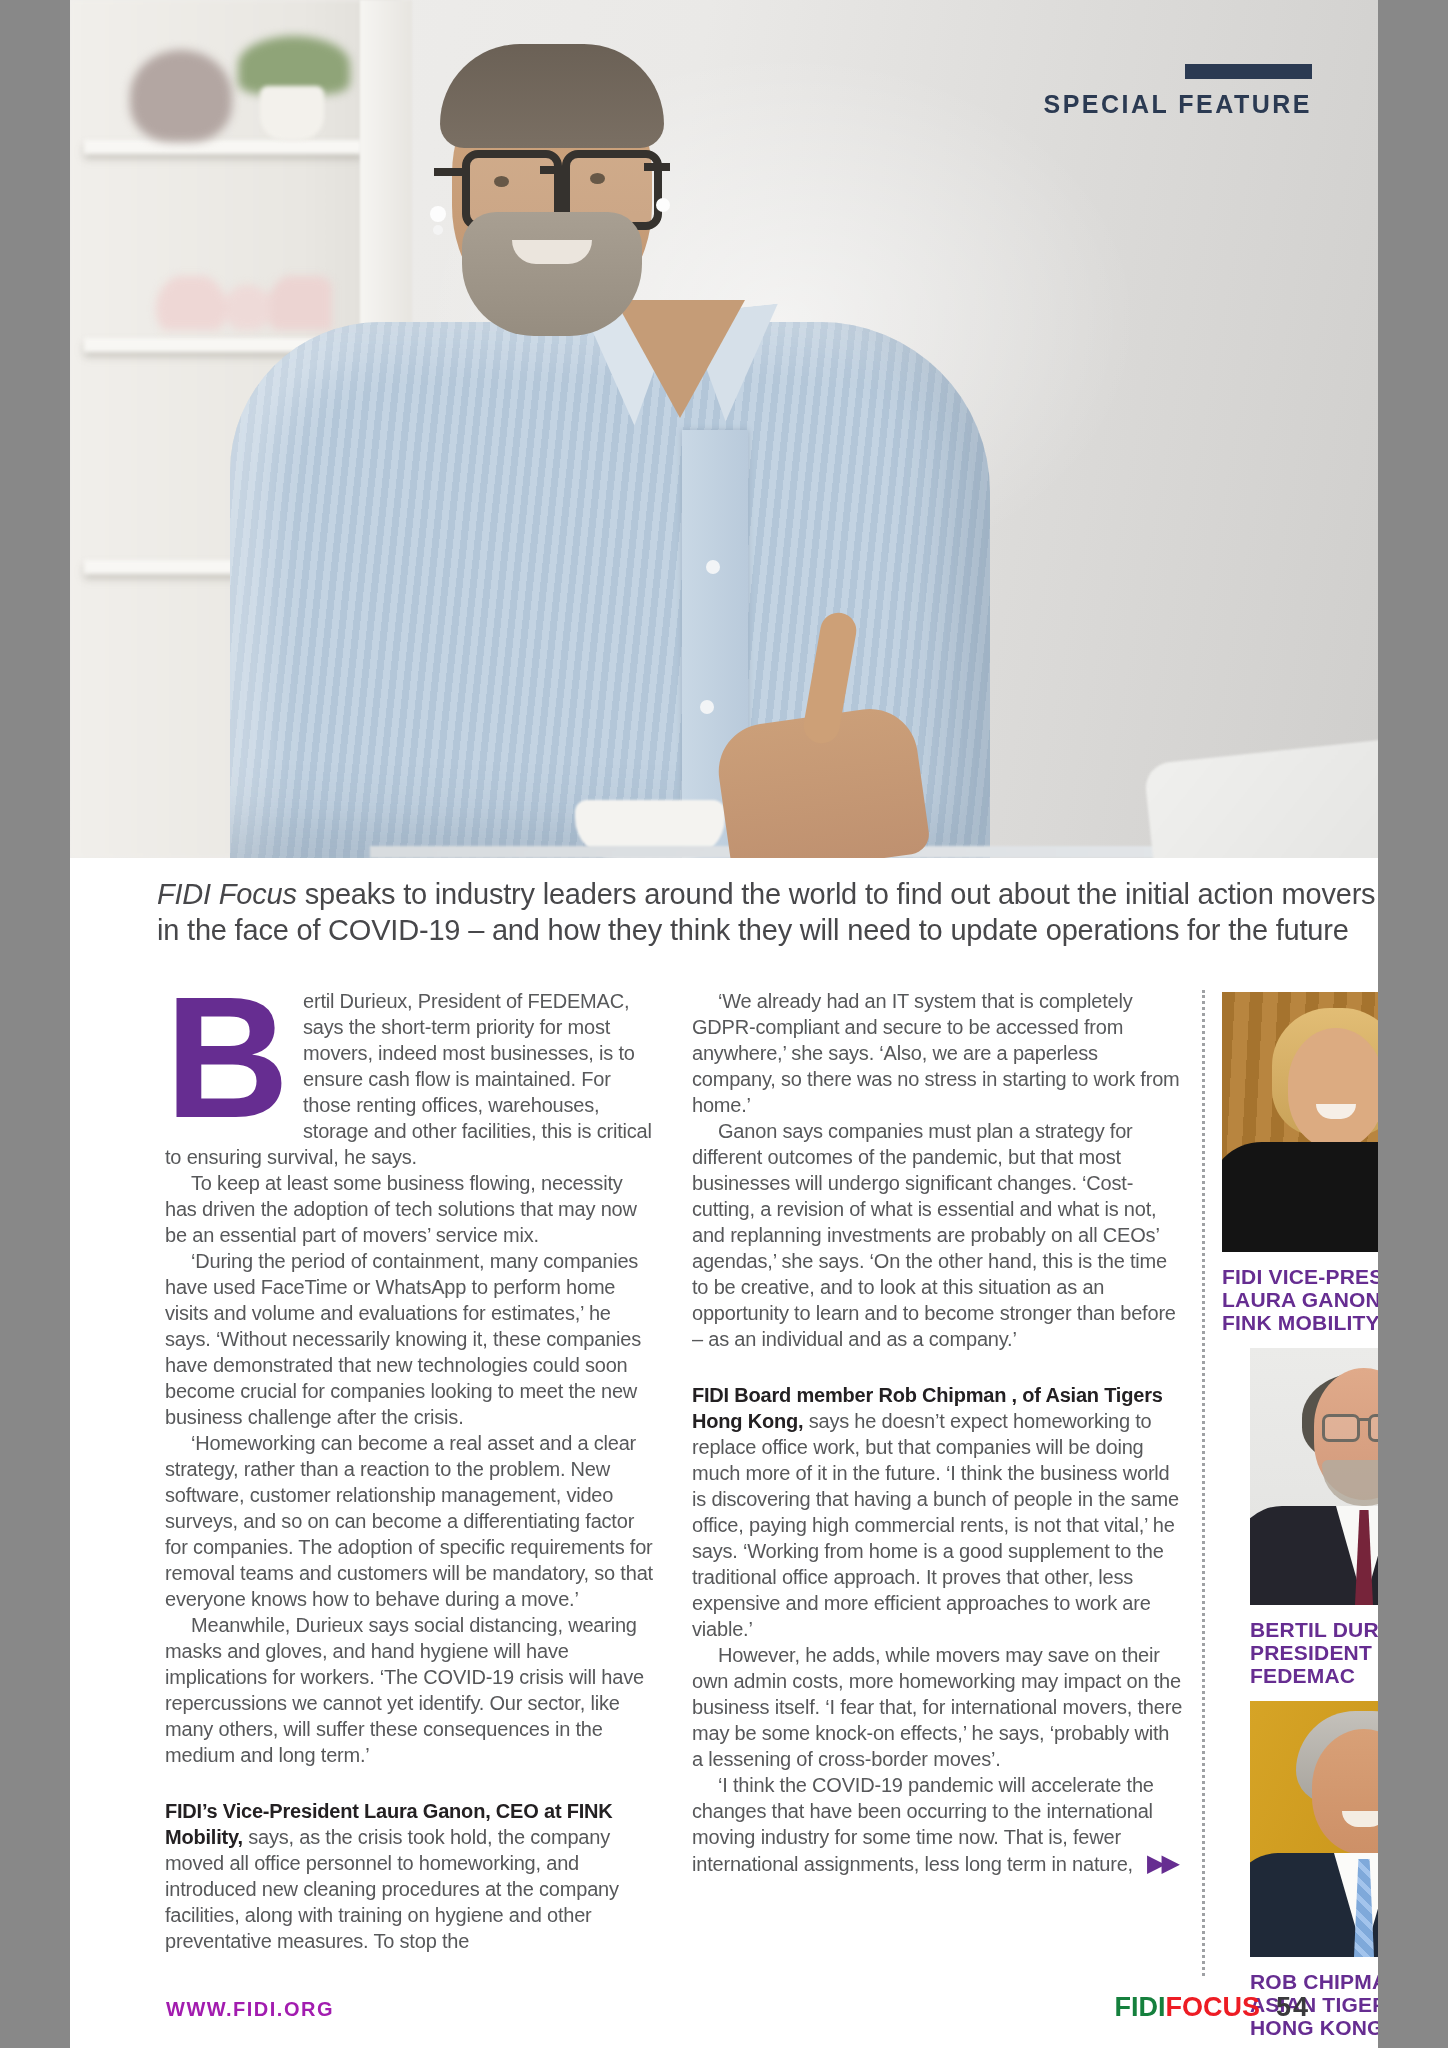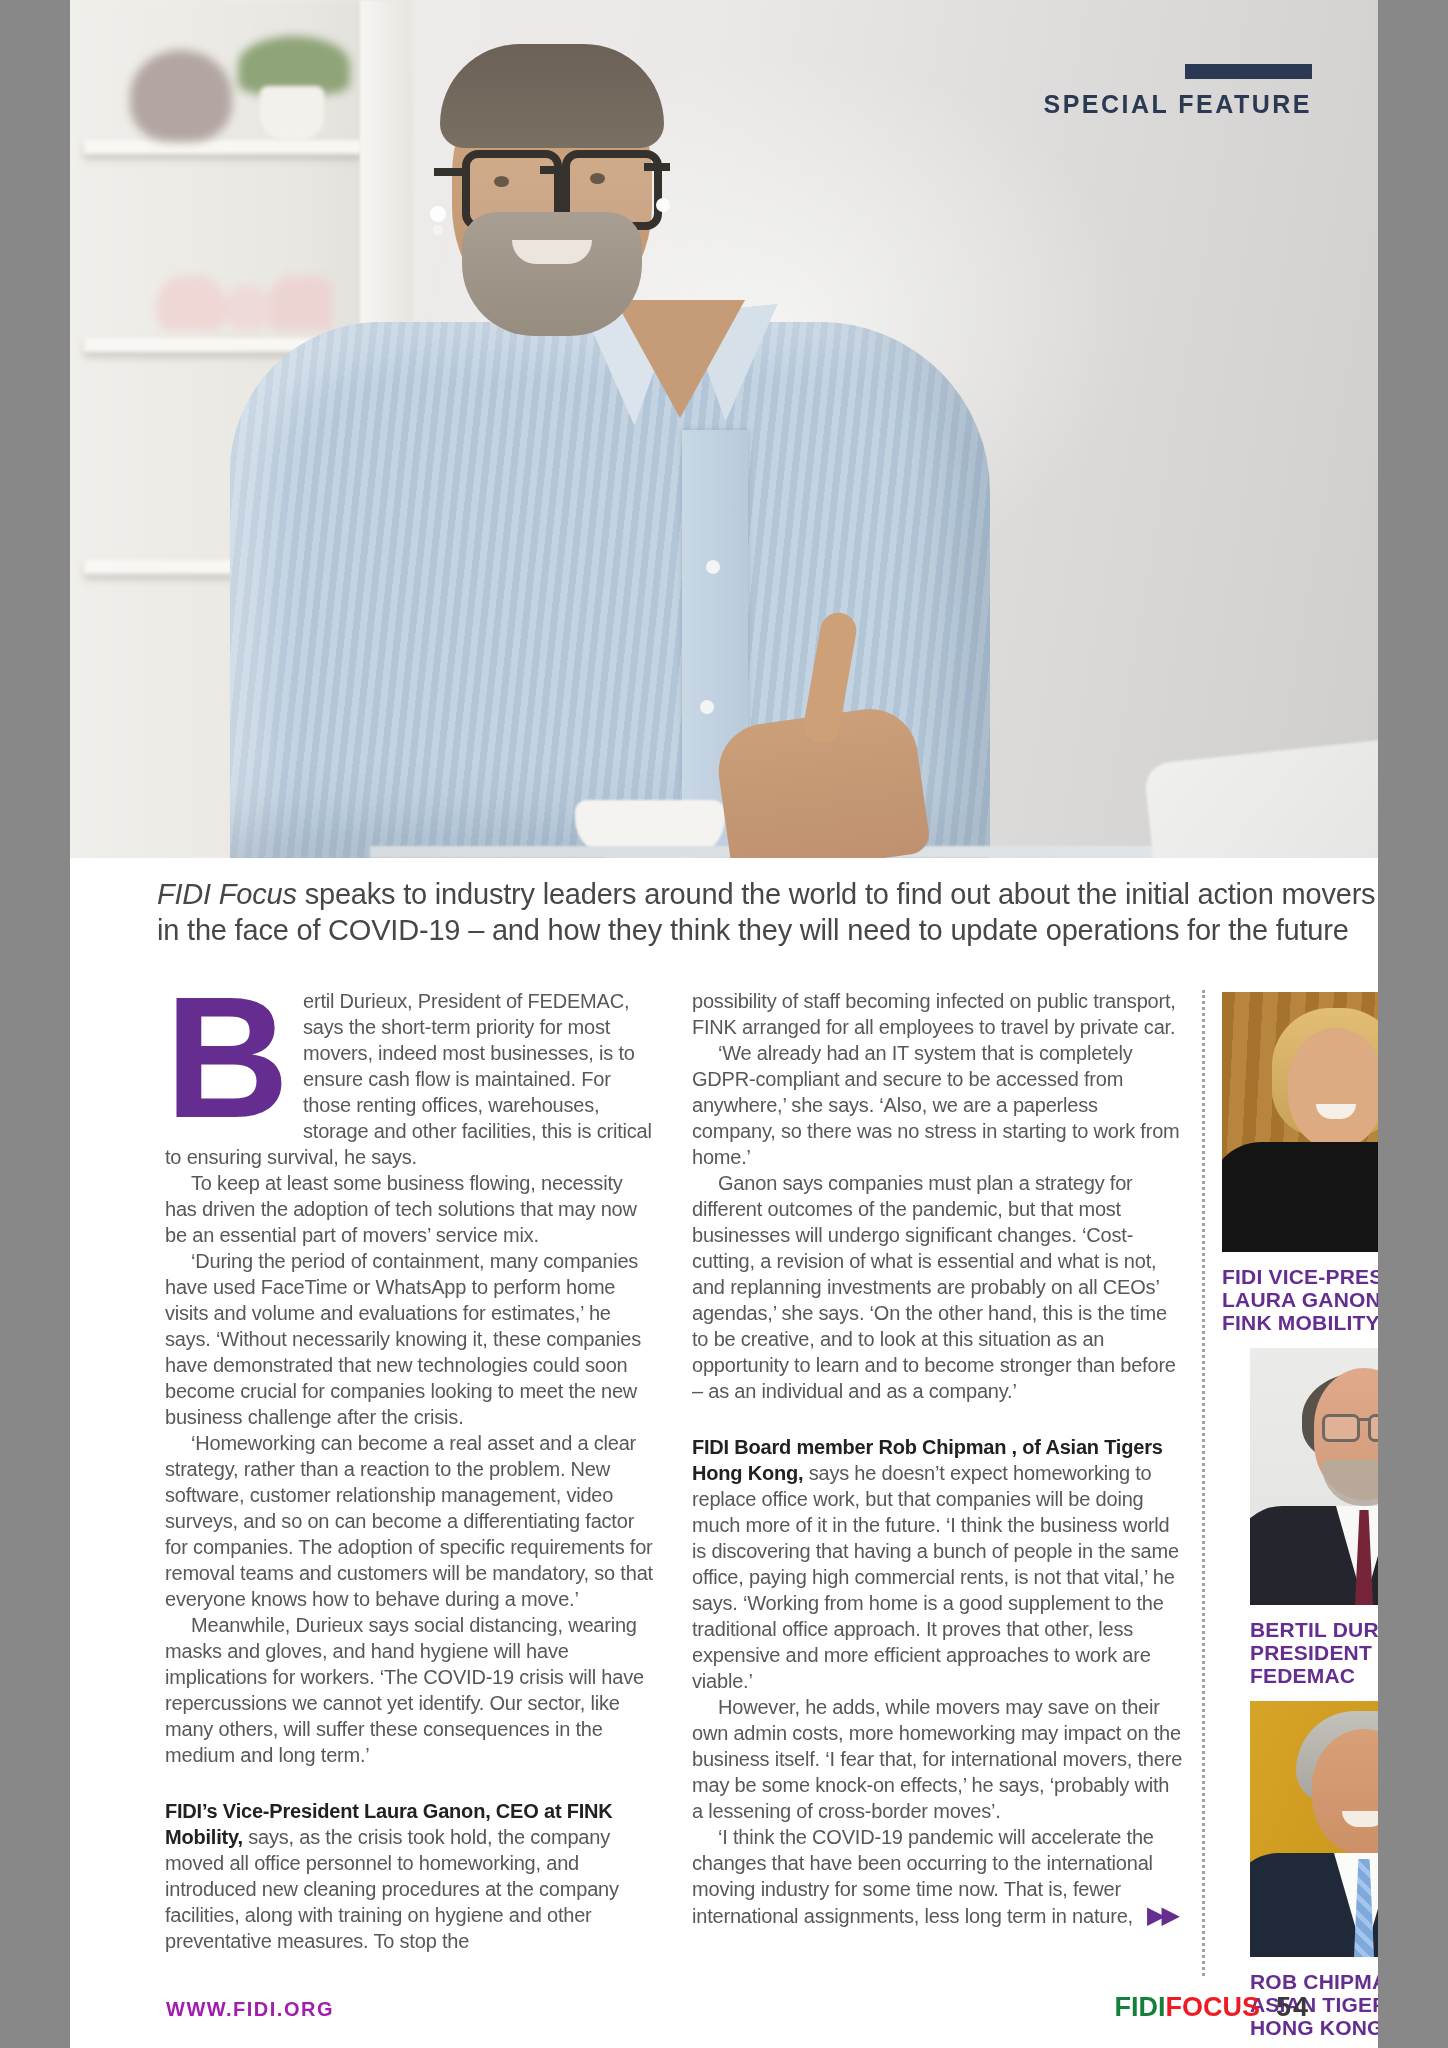--- a/index.html
+++ b/index.html
@@ -196,21 +196,20 @@
 
   <div class="col col-left" id="col-left">
       <p><span class="dropcap">B</span>ertil Durieux, President of FEDEMAC, says the short-term priority for most movers, indeed most businesses, is to ensure cash flow is maintained. For those renting offices, warehouses, storage and other facilities, this is critical to ensuring survival, he says.</p>
       <p class="indent">To keep at least some business flowing, necessity has driven the adoption of tech solutions that may now be an essential part of movers’ service mix.</p>
       <p class="indent">‘During the period of containment, many companies have used FaceTime or WhatsApp to perform home visits and volume and evaluations for estimates,’ he says. ‘Without necessarily knowing it, these companies have demonstrated that new technologies could soon become crucial for companies looking to meet the new business challenge after the crisis.</p>
       <p class="indent">‘Homeworking can become a real asset and a clear strategy, rather than a reaction to the problem. New software, customer relationship management, video surveys, and so on can become a differentiating factor for companies. The adoption of specific requirements for removal teams and customers will be mandatory, so that everyone knows how to behave during a move.’</p>
       <p class="indent">Meanwhile, Durieux says social distancing, wearing masks and gloves, and hand hygiene will have implications for workers. ‘The COVID-19 crisis will have repercussions we cannot yet identify. Our sector, like many others, will suffer these consequences in the medium and long term.’</p>
       <p class="section-break"><b>FIDI’s Vice-President Laura Ganon, CEO at FINK Mobility,</b> says, as the crisis took hold, the company moved all office personnel to homeworking, and introduced new cleaning procedures at the company facilities, along with training on hygiene and other preventative measures. To stop the</p>
     </div>
   <div class="col col-mid" id="col-mid">
-      <p>possibility of staff becoming infected on public transport, FINK arranged for all employees to travel by private car.</p>
       <p class="indent">‘We already had an IT system that is completely GDPR-compliant and secure to be accessed from anywhere,’ she says. ‘Also, we are a paperless company, so there was no stress in starting to work from home.’</p>
       <p class="indent">Ganon says companies must plan a strategy for different outcomes of the pandemic, but that most businesses will undergo significant changes. ‘Cost-cutting, a revision of what is essential and what is not, and replanning investments are probably on all CEOs’ agendas,’ she says. ‘On the other hand, this is the time to be creative, and to look at this situation as an opportunity to learn and to become stronger than before – as an individual and as a company.’</p>
       <p class="section-break"><b>FIDI Board member Rob Chipman , of Asian Tigers Hong Kong,</b> says he doesn’t expect homeworking to replace office work, but that companies will be doing much more of it in the future. ‘I think the business world is discovering that having a bunch of people in the same office, paying high commercial rents, is not that vital,’ he says. ‘Working from home is a good supplement to the traditional office approach. It proves that other, less expensive and more efficient approaches to work are viable.’</p>
       <p class="indent">However, he adds, while movers may save on their own admin costs, more homeworking may impact on the business itself. ‘I fear that, for international movers, there may be some knock-on effects,’ he says, ‘probably with a lessening of cross-border moves’.</p>
       <p class="indent">‘I think the COVID-19 pandemic will accelerate the changes that have been occurring to the international moving industry for some time now. That is, fewer international assignments, less long term in nature,<span class="arrows">▶▶</span></p>
     </div>
   <div class="col-divider"></div>
 
   <aside class="sidebar" id="sidebar">
       <figure class="profile">

